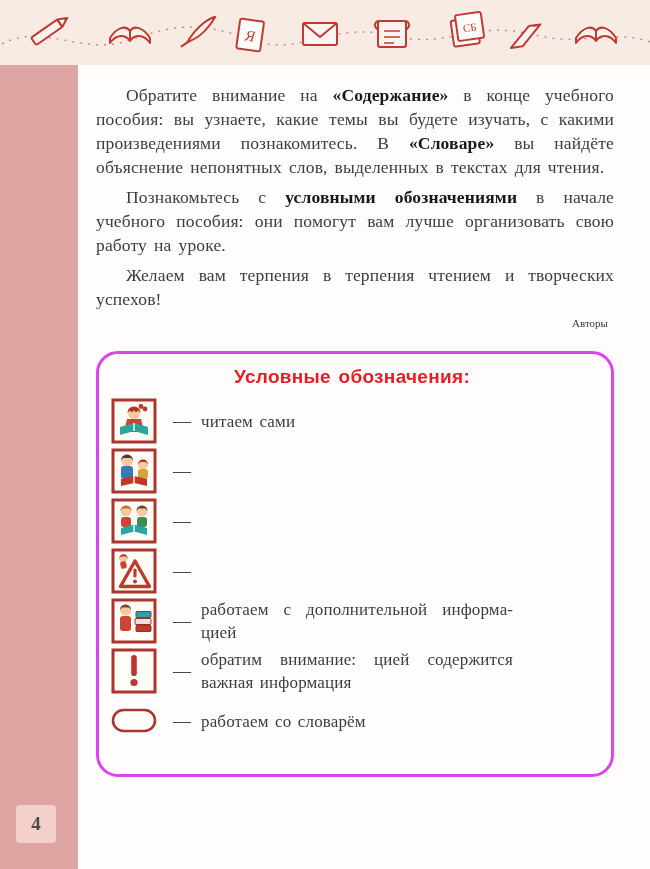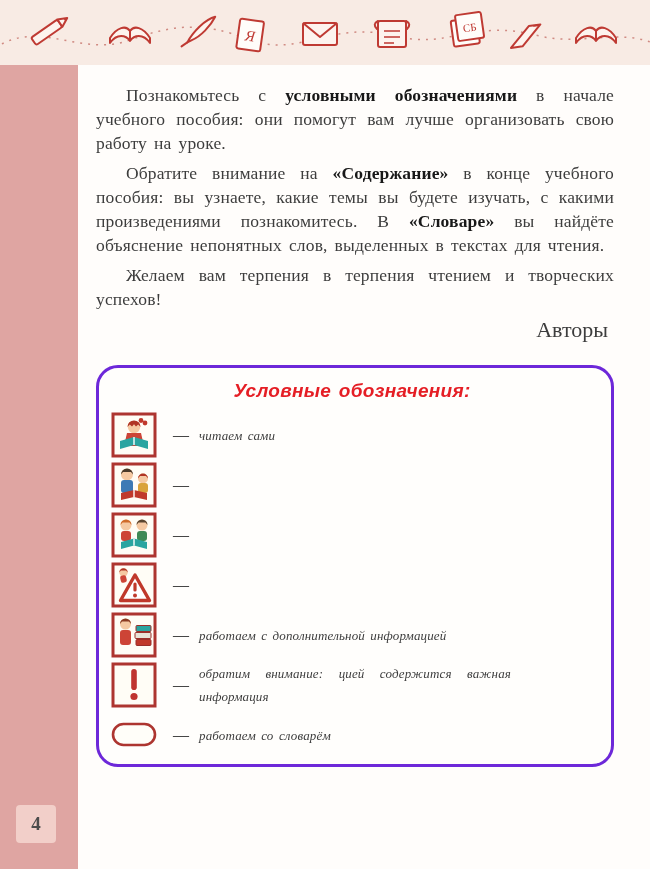--- a/index.html
+++ b/index.html
@@ -14,33 +14,33 @@
   .strip{position:absolute;left:0;top:65px;width:78px;height:804px;background:#dfa5a2;}
   .pagenum{position:absolute;left:16px;bottom:26px;width:40px;height:38px;background:#f2cfc9;
            border-radius:4px;display:flex;align-items:center;justify-content:center;
            font-size:19px;font-weight:bold;color:#4c4c4c;}
 
   
   .content{position:absolute;left:78px;top:65px;right:0;bottom:0;padding:18px 36px 0 18px;}
   .para{margin:0 0 6px 0;text-indent:30px;text-align:justify;
         font-size:17.5px;line-height:24px;color:#3d3d3d;letter-spacing:.15px;word-spacing:2.5px;}
   .para b{color:#181818;}
-  .signature{margin:2px 6px 0 0;text-align:right;font-size:22px;color:#3d3d3d;}
-
-  
-  .legendbox{margin-top:22px;border:3px solid #6d28d9;border-radius:22px;background:#fffefc;
-             padding:10px 18px 6px 12px;font-style:italic;}
+  .signature{margin:2px 6px 0 0;text-align:right;font-size:11px;color:#3d3d3d;}
+
+  
+  .legendbox{margin-top:22px;border:3px solid #d946ef;border-radius:22px;background:#fffefc;
+             padding:10px 18px 30px 12px;}
   .legendtitle{text-align:center;margin:2px 0 10px 0;
                font-family:"Liberation Sans", sans-serif;font-weight:bold;font-size:19px;
                color:#e51e25;letter-spacing:.3px;word-spacing:2px;}
   .lrow{display:flex;align-items:center;margin-bottom:4px;}
   .lrow:last-child{margin-bottom:0;}
   .licon{width:46px;height:46px;flex:0 0 46px;}
   .ldash{margin:0 10px 0 16px;font-size:18px;color:#3d3d3d;flex:0 0 auto;}
-  .llabel{font-size:13px;line-height:23px;color:#3d3d3d;letter-spacing:.15px;word-spacing:2px;}
+  .llabel{font-size:17px;line-height:23px;color:#3d3d3d;letter-spacing:.15px;word-spacing:2px;}
   .llabel.narrow{max-width:312px;text-align:justify;}
 </style>
 </head>
 <body>
 
 <div class="page">
 
   <div class="band">
     <svg width="650" height="65" viewBox="0 0 650 65">
       <path d="M-5,48 C40,18 80,58 130,40 C170,26 200,20 250,40 C300,58 330,20 395,36 C450,50 470,18 540,36 C580,46 620,28 655,44" fill="none" stroke="#d08a82" stroke-width="1.5" stroke-dasharray="2 6"></path>
@@ -96,23 +96,23 @@
   </div>
 
   <div class="strip">
     <div class="pagenum">
       <span>4</span>
     </div>
   </div>
 
   <div class="content">
 
+    <p class="para"><span>Обратите внимание на </span><b>«Содержание»</b><span> в конце учебного пособия: вы узнаете, какие темы вы будете изучать, с какими произведениями познакомитесь. В </span><b>«Словаре»</b><span> вы найдёте объяснение непонятных слов, выделенных в текстах для чтения.</span></p>
+
     <p class="para"><span>Познакомьтесь с </span><b>условными обозначениями</b><span> в начале учебного пособия: они помогут вам лучше организовать свою работу на уроке.</span></p>
-
-    <p class="para"><span>Обратите внимание на </span><b>«Содержание»</b><span> в конце учебного пособия: вы узнаете, какие темы вы будете изучать, с какими произведениями познакомитесь. В </span><b>«Словаре»</b><span> вы найдёте объяснение непонятных слов, выделенных в текстах для чтения.</span></p>
 
     <p class="para">Желаем вам терпения в терпения чтением и творческих успехов!</p>
 
     <p class="signature">Авторы</p>
 
     <div class="legendbox">
       <div class="legendtitle">Условные обозначения:</div>
 
       <div class="lrow">
         <svg class="licon" viewBox="0 0 46 46">

